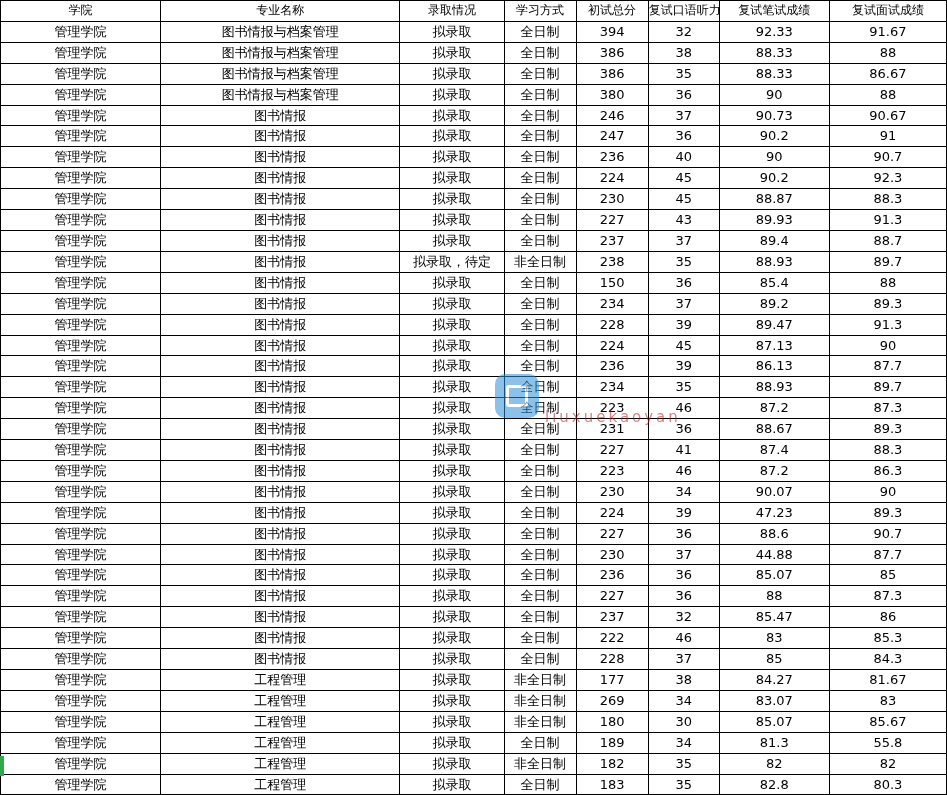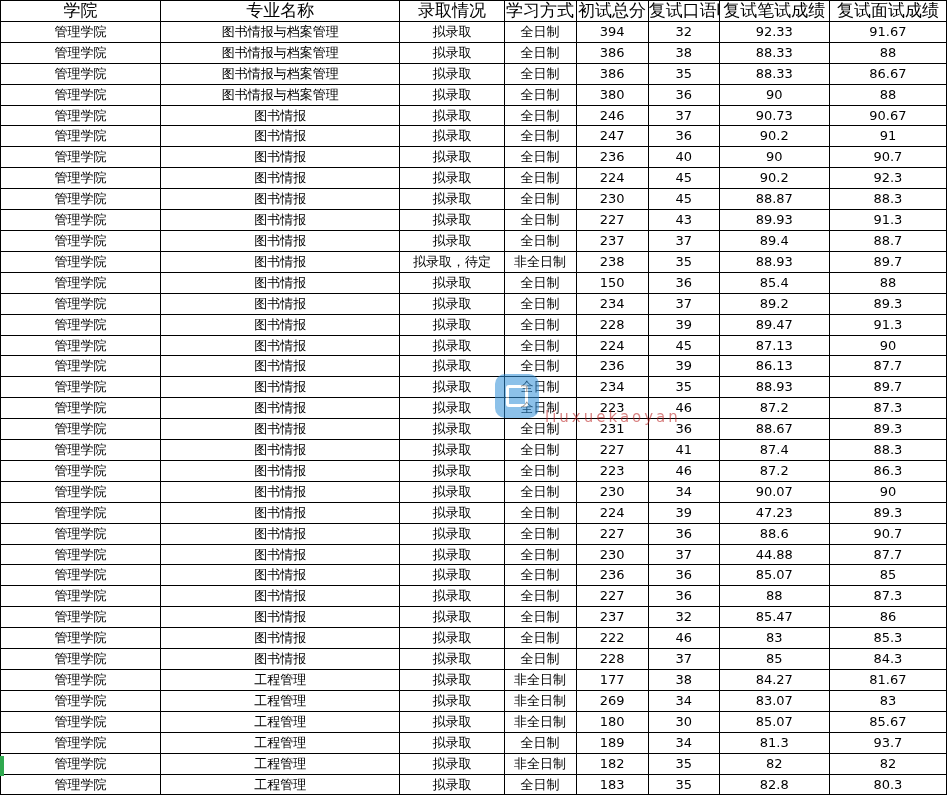--- a/index.html
+++ b/index.html
@@ -29,21 +29,21 @@
     font-size: 13px;
     font-weight: normal;
     padding: 0;
     height: 19.9px;
     line-height: 19.9px;
     white-space: nowrap;
     overflow: hidden;
     background: transparent;
   }
   #admissions-table thead td {
-    font-size: 17px;
+    font-size: 12px;
   }
   col.c0 { width: 160px; }
   col.c1 { width: 239px; }
   col.c2 { width: 104px; }
   col.c3 { width: 72px; }
   col.c4 { width: 72px; }
   col.c5 { width: 71px; }
   col.c6 { width: 110px; }
   col.c7 { width: 117px; }
 
@@ -481,21 +481,21 @@
         <td>85.67</td>
       </tr>
       <tr>
         <td>管理学院</td>
         <td>工程管理</td>
         <td>拟录取</td>
         <td>全日制</td>
         <td>189</td>
         <td>34</td>
         <td>81.3</td>
-        <td>93.7</td>
+        <td>55.8</td>
       </tr>
       <tr>
         <td>管理学院</td>
         <td>工程管理</td>
         <td>拟录取</td>
         <td>非全日制</td>
         <td>182</td>
         <td>35</td>
         <td>82</td>
         <td>82</td>

